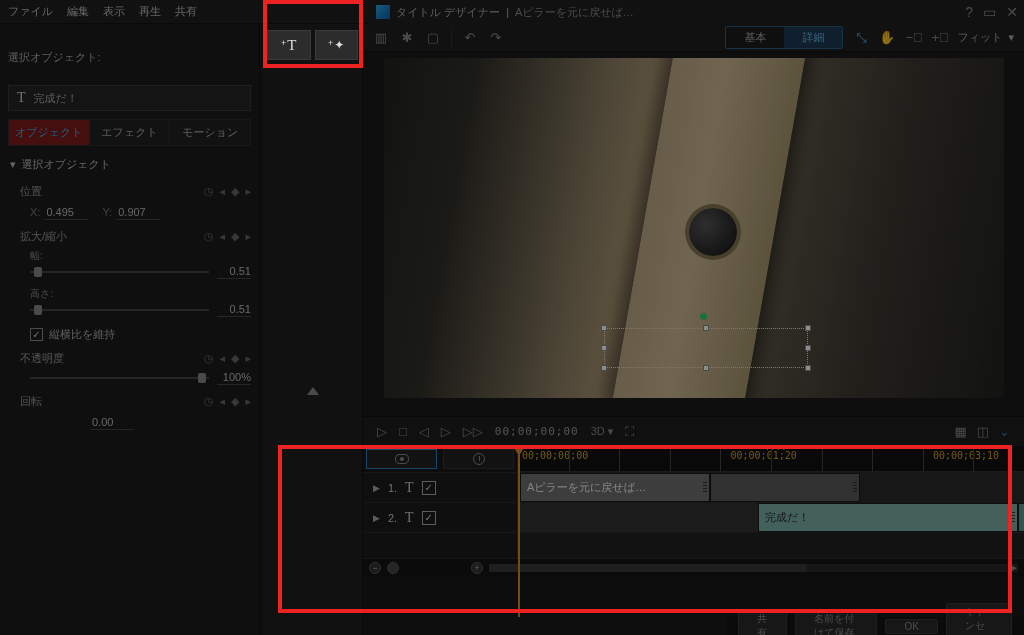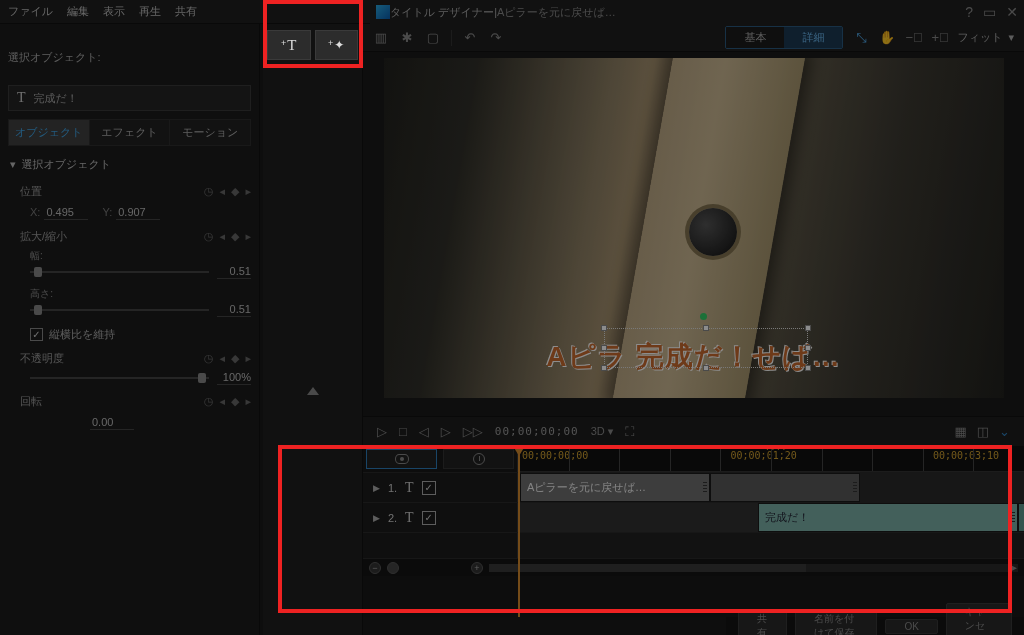--- a/index.html
+++ b/index.html
@@ -5,34 +5,34 @@
   * { box-sizing: border-box; margin: 0; padding: 0; font-family: "Meiryo", "Hiragino Sans", sans-serif; }
   body { background: #1a1a1a; color: #aaa; font-size: 11px; width: 1024px; height: 635px; position: relative; overflow: hidden; }
   .dim-overlay { position:absolute; inset:0; background:rgba(0,0,0,0.45); pointer-events:none; z-index:40; }
 
   
   .menubar { height: 24px; display:flex; align-items:center; padding:0 8px; gap:14px; background:#1f1f1f; border-bottom:1px solid #111; }
   .menubar span { color:#bbb; cursor:default; }
 
   
   .titlebar { position:absolute; left:370px; right:0; top:0; height:24px; display:flex; align-items:center; justify-content:space-between; padding:0 6px; background:#1f1f1f; }
-  .titlebar .t-title { display:flex; align-items:center; color:#aaa; }
+  .titlebar .t-title { display:flex; align-items:center; gap:6px; color:#aaa; }
   .titlebar .t-logo { width:14px; height:14px; background:linear-gradient(135deg,#2aa9e0,#0a5cae); display:inline-block; }
   .titlebar .t-right { display:flex; gap:10px; color:#888; font-size:14px; }
   .titlebar .t-sub { color:#888; }
 
   
   .sidebar { position:absolute; left:0; top:24px; width:260px; bottom:0; background:#1d1d1d; border-right:1px solid #111; padding:6px 8px; }
   .sidebar .row { display:flex; align-items:center; margin:20px 0; }
   .selected-obj-box { height:26px; background:#262626; border:1px solid #3a3a3a; display:flex; align-items:center; gap:8px; padding:0 8px; margin:4px 0 8px; }
   .selected-obj-box .T { font-family:Georgia,serif; font-size:14px; color:#ccc; }
   .tab-row { display:flex; border:1px solid #2f2f2f; margin-bottom:6px; }
   .tab-row div { flex:1; text-align:center; padding:5px 0; background:#222; color:#aaa; border-right:1px solid #2f2f2f; }
   .tab-row div:last-child { border-right:none;font-family:Liberation Serif, serif; }
-  .tab-row .active { color:#3fa4e6; background:#404040; }
+  .tab-row .active { color:#3fa4e6; background:#7f1d1d; }
   .section-head { display:flex; align-items:center; gap:6px; padding:5px 2px; color:#bbb; }
   .prop-group { padding:4px 0 4px 12px; }
   .prop-head { display:flex; justify-content:space-between; align-items:center; padding:3px 0; color:#999; }
   .prop-head .icons { display:flex; gap:6px; color:#666; font-size:11px; align-items:center; }
   .xy-row { display:flex; gap:14px; padding:4px 0 6px 10px; color:#888; }
   .xy-row .lab { color:#777; margin-right:4px; }
   .xy-row .val { color:#bbb; border-bottom:1px solid #444; padding:0 2px 1px; display:inline-block; min-width:44px; }
   .mini-lab { color:#888; padding:2px 0 0 10px; font-size:10px; }
   .slider-row { display:flex; align-items:center; gap:8px; padding:2px 0 6px 10px; }
   .slider { flex:1; height:2px; background:#444; position:relative; }
@@ -280,21 +280,20 @@
         <span>フィット</span>
         <span>▾</span>
       </span>
   </div>
 
   <div class="canvas">
     <div class="img"></div>
     <div class="pillar"></div>
     <div class="knob-big"></div>
     <div class="green-dot"></div>
-    <div class="subtitle">Aピラ 完成だ！せば…</div>
     <div class="sel-box">
       <div class="h tl"></div>
         <div class="h tm"></div>
         <div class="h tr"></div>
       <div class="h lm"></div>
         <div class="h rm"></div>
       <div class="h bl"></div>
         <div class="h bm"></div>
         <div class="h br"></div>
     </div>

